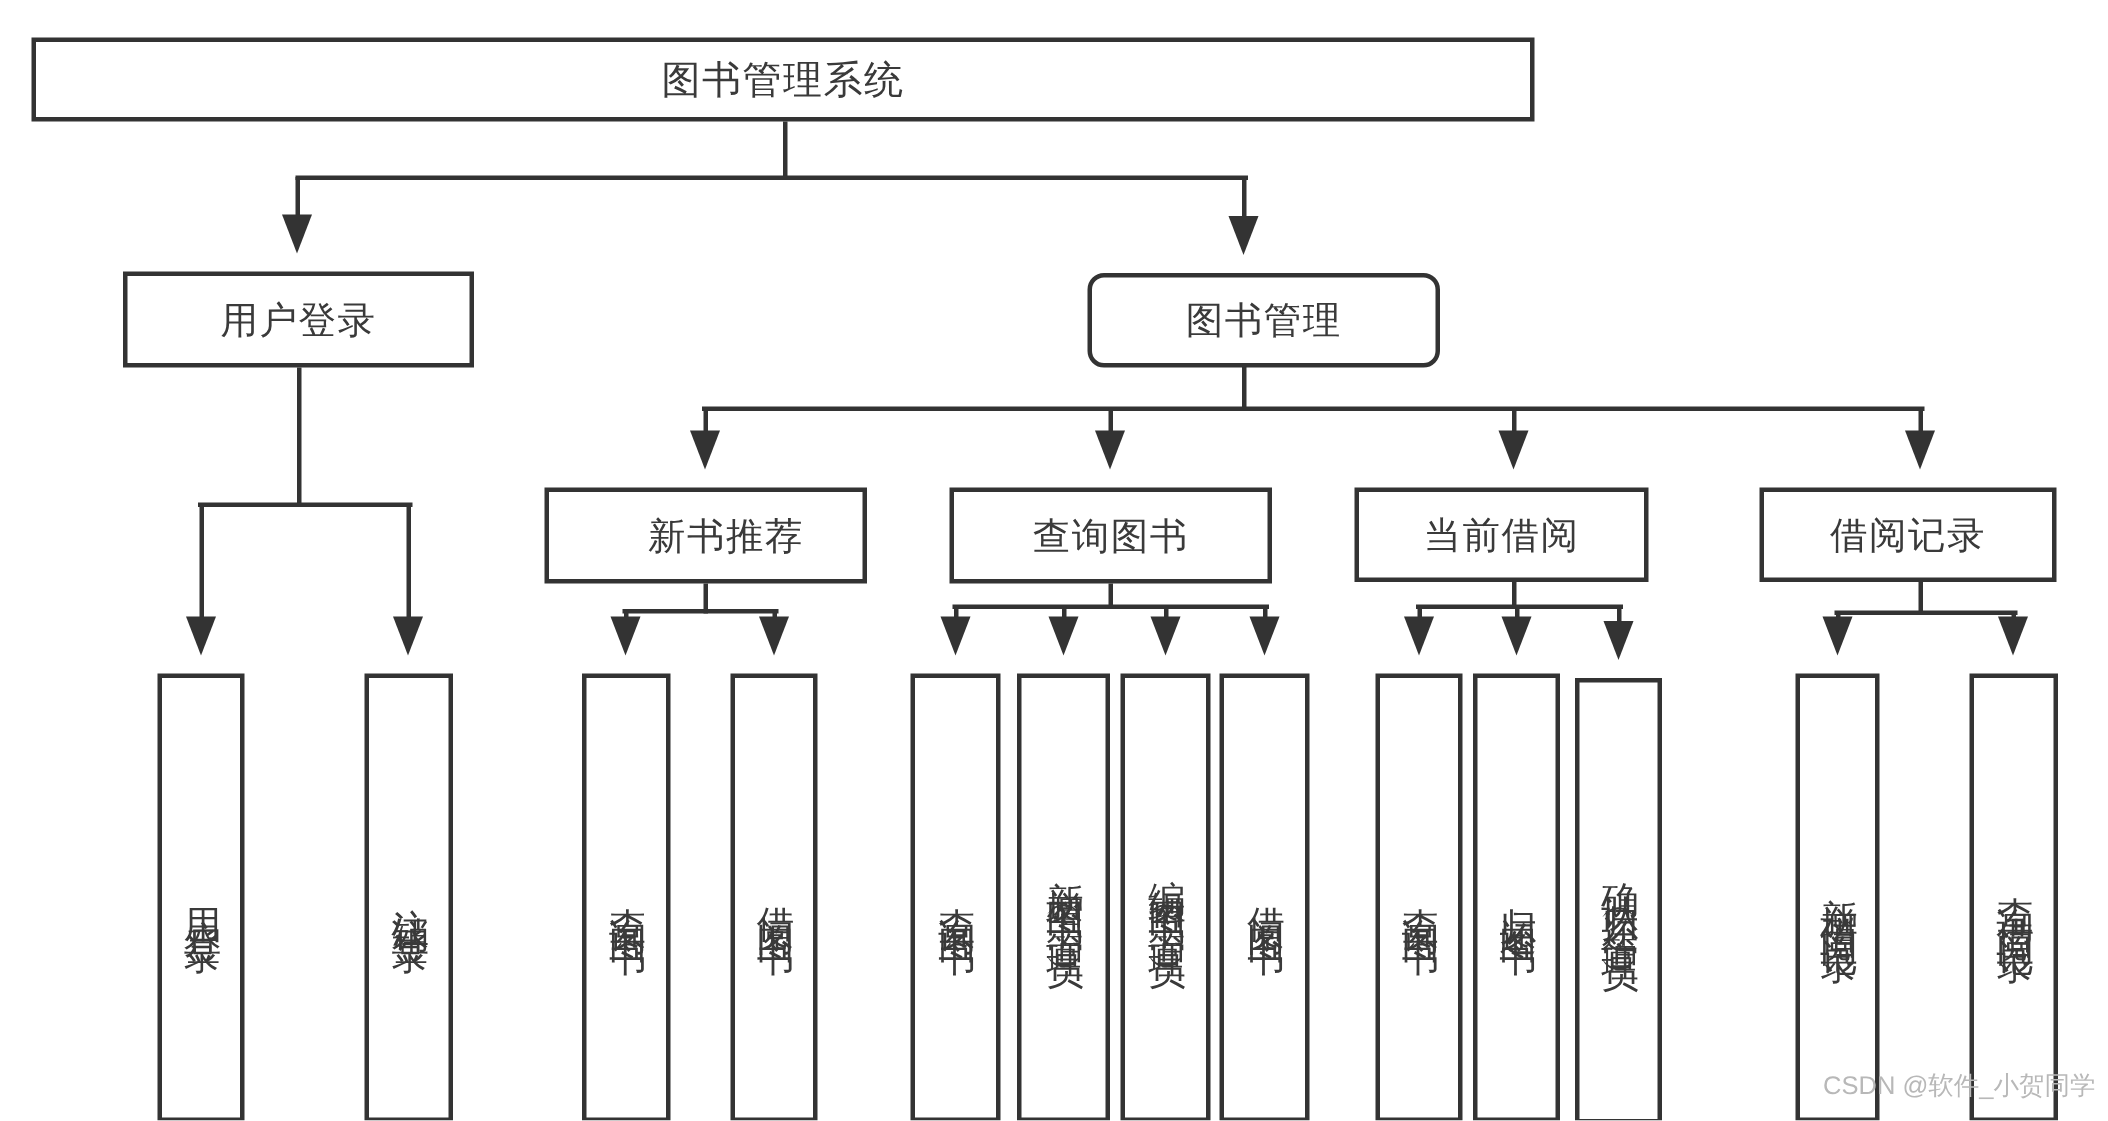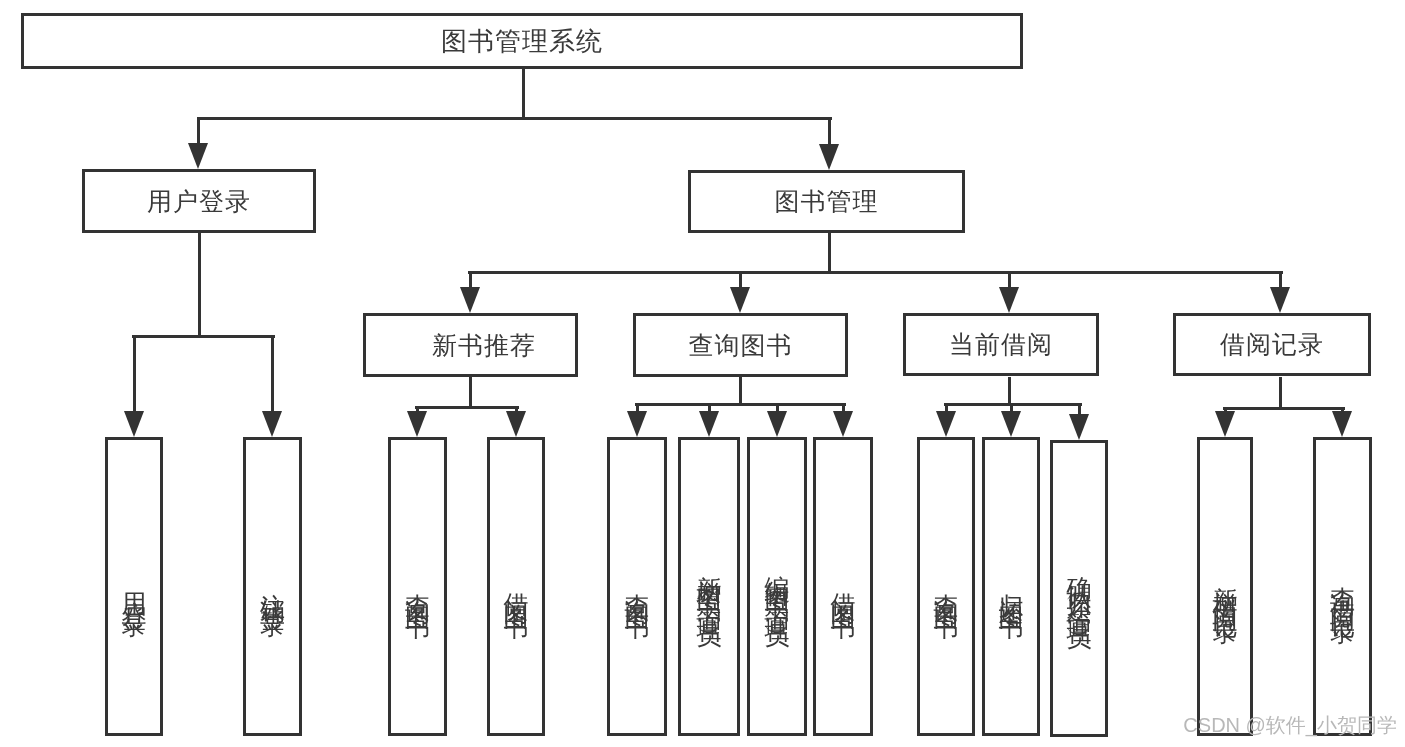--- a/index.html
+++ b/index.html
@@ -21,20 +21,21 @@
     border: 3px solid var(--line, #333333);
     background: #ffffff;
     color: var(--text, #3a3a3a);
     display: flex;
     align-items: center;
     justify-content: center;
     font-size: 25px;
     letter-spacing: 1px;
     z-index: 2;
     text-align: center;
+    margin-top: 12px;
   }
   .root-node {
     font-size: 26px;
   }
   .vnode {
     writing-mode: vertical-rl;
     text-orientation: mixed;
     letter-spacing: 7px;
     font-size: 25px;
     line-height: 1;
@@ -49,35 +50,35 @@
     width: 0;
     height: 0;
     border-left: 10px solid transparent;
     border-right: 10px solid transparent;
     border-top: 26px solid var(--line, #333333);
     z-index: 1;
   }
   .watermark {
     position: absolute;
     color: var(--wm, #b8b8b8);
-    font-size: 20px;
+    font-size: 17px;
     z-index: 5;
     white-space: nowrap;
   }
 </style>
 </head>
 <body>
 
 <div id="stage">
 
   <div class="node root-node" style="left:21px; top:13px; width:1002px; height:56px;">图书管理系统</div>
 
   <div class="node" style="left:82px; top:169px; width:234px; height:64px;">用户登录</div>
 
-  <div class="node" style="left:688px; top:170px; width:277px; height:63px;">图书管理</div>
+  <div class="node" style="left:725px; top:170px; width:235px; height:63px;border-radius:11px;">图书管理</div>
 
   <div class="node" style="left:363px; top:313px; width:215px; height:64px;padding-left:27px;">新书推荐</div>
 
   <div class="node" style="left:633px; top:313px; width:215px; height:64px;">查询图书</div>
 
   <div class="node" style="left:903px; top:313px; width:196px; height:63px;">当前借阅</div>
 
   <div class="node" style="left:1173px; top:313px; width:198px; height:63px;">借阅记录</div>
 
   <div class="node vnode" style="left:105px; top:437px; width:58px; height:299px;">用户登录</div>

